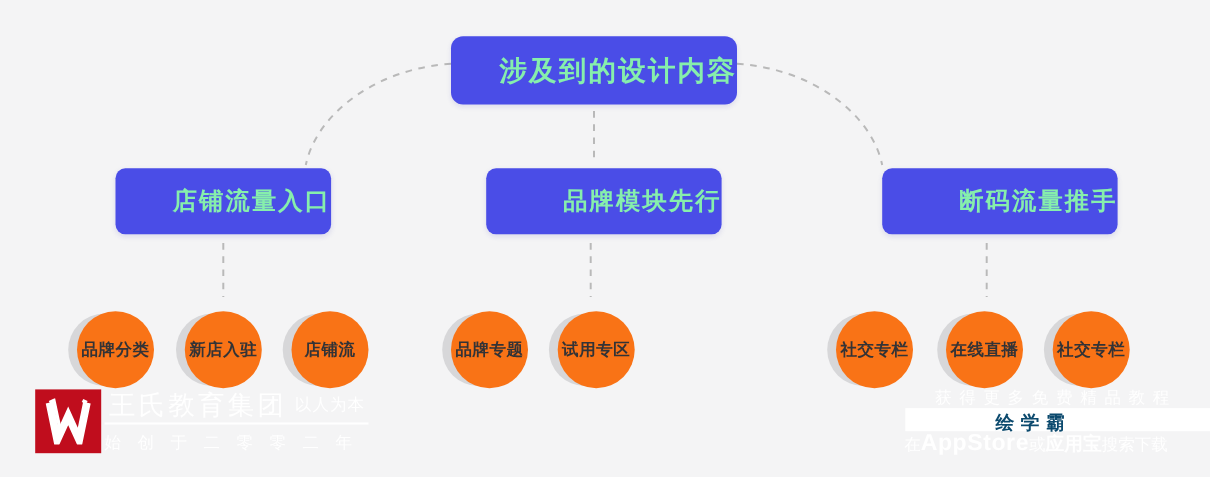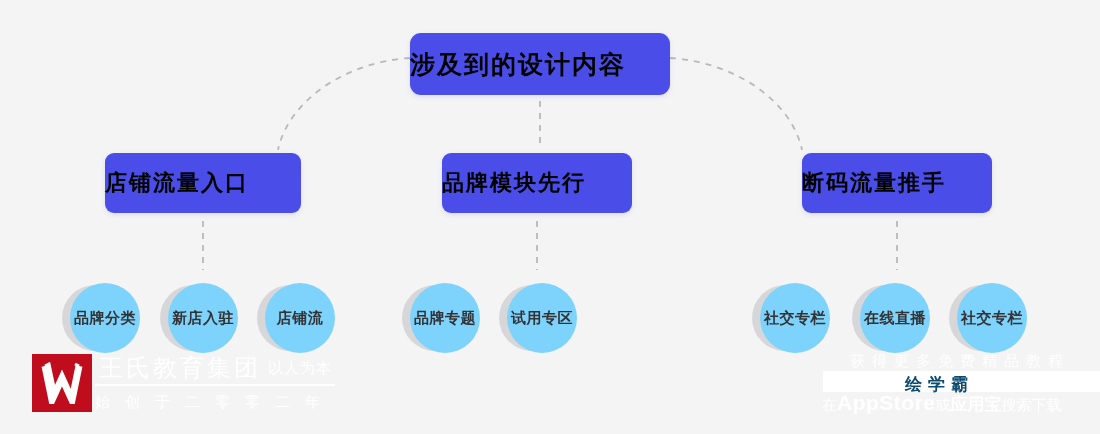--- a/index.html
+++ b/index.html
@@ -9,40 +9,40 @@
     position:relative; width:1100px; height:434px;
     background:#f4f4f5; overflow:hidden;
     font-family:"Liberation Sans", sans-serif;
   }
 
   
   .connectors { position:absolute; left:0; top:0; width:1100px; height:434px; }
 
   
   .bluebox {
-    position:absolute; background:#4a4de7; color:#000000;
-    display:flex; align-items:center; justify-content:flex-start;
+    position:absolute; background:#4a4de7; color:#86efac;
+    display:flex; align-items:center; justify-content:flex-end;
     font-weight:bold; letter-spacing:2px;
     box-shadow:0 2px 5px rgba(60,60,180,0.12);
   }
   .root-box  { left:410px; top:33px; width:260px; height:62px; font-size:25px; border-radius:11px; }
-  .branch-box{ top:153px; height:60px; width:190px; font-size:22px; border-radius:9px; }
+  .branch-box{ top:153px; height:60px; width:214px; font-size:22px; border-radius:9px; }
   .branch-0  { left:105px; width:196px; }
   .branch-1  { left:442px; }
   .branch-2  { left:802px; }
 
   
   .leaf { position:absolute; top:283px; width:78px; height:70px; }
   .leaf .back {
     position:absolute; left:0; top:2px; width:66px; height:66px;
     border-radius:50%; background:#d7d7d9;
   }
   .leaf .front {
     position:absolute; left:8px; top:0; width:70px; height:70px;
-    border-radius:50%; background:#7dd3fc;
+    border-radius:50%; background:#f97316;
     display:flex; align-items:center; justify-content:center;
     font-size:15px; font-weight:bold; color:#333336; letter-spacing:0.5px;
   }
   .leaf-0 { left:62px; }  .leaf-1 { left:160px; } .leaf-2 { left:257px;text-decoration:underline; }
   .leaf-3 { left:402px; } .leaf-4 { left:499px; } .leaf-5 { left:597px; }
   .leaf-6 { left:752px; } .leaf-7 { left:852px; } .leaf-8 { left:949px; }
 
   
   .wm { color:rgba(255,255,255,0.95); }
   .wm-logo {

